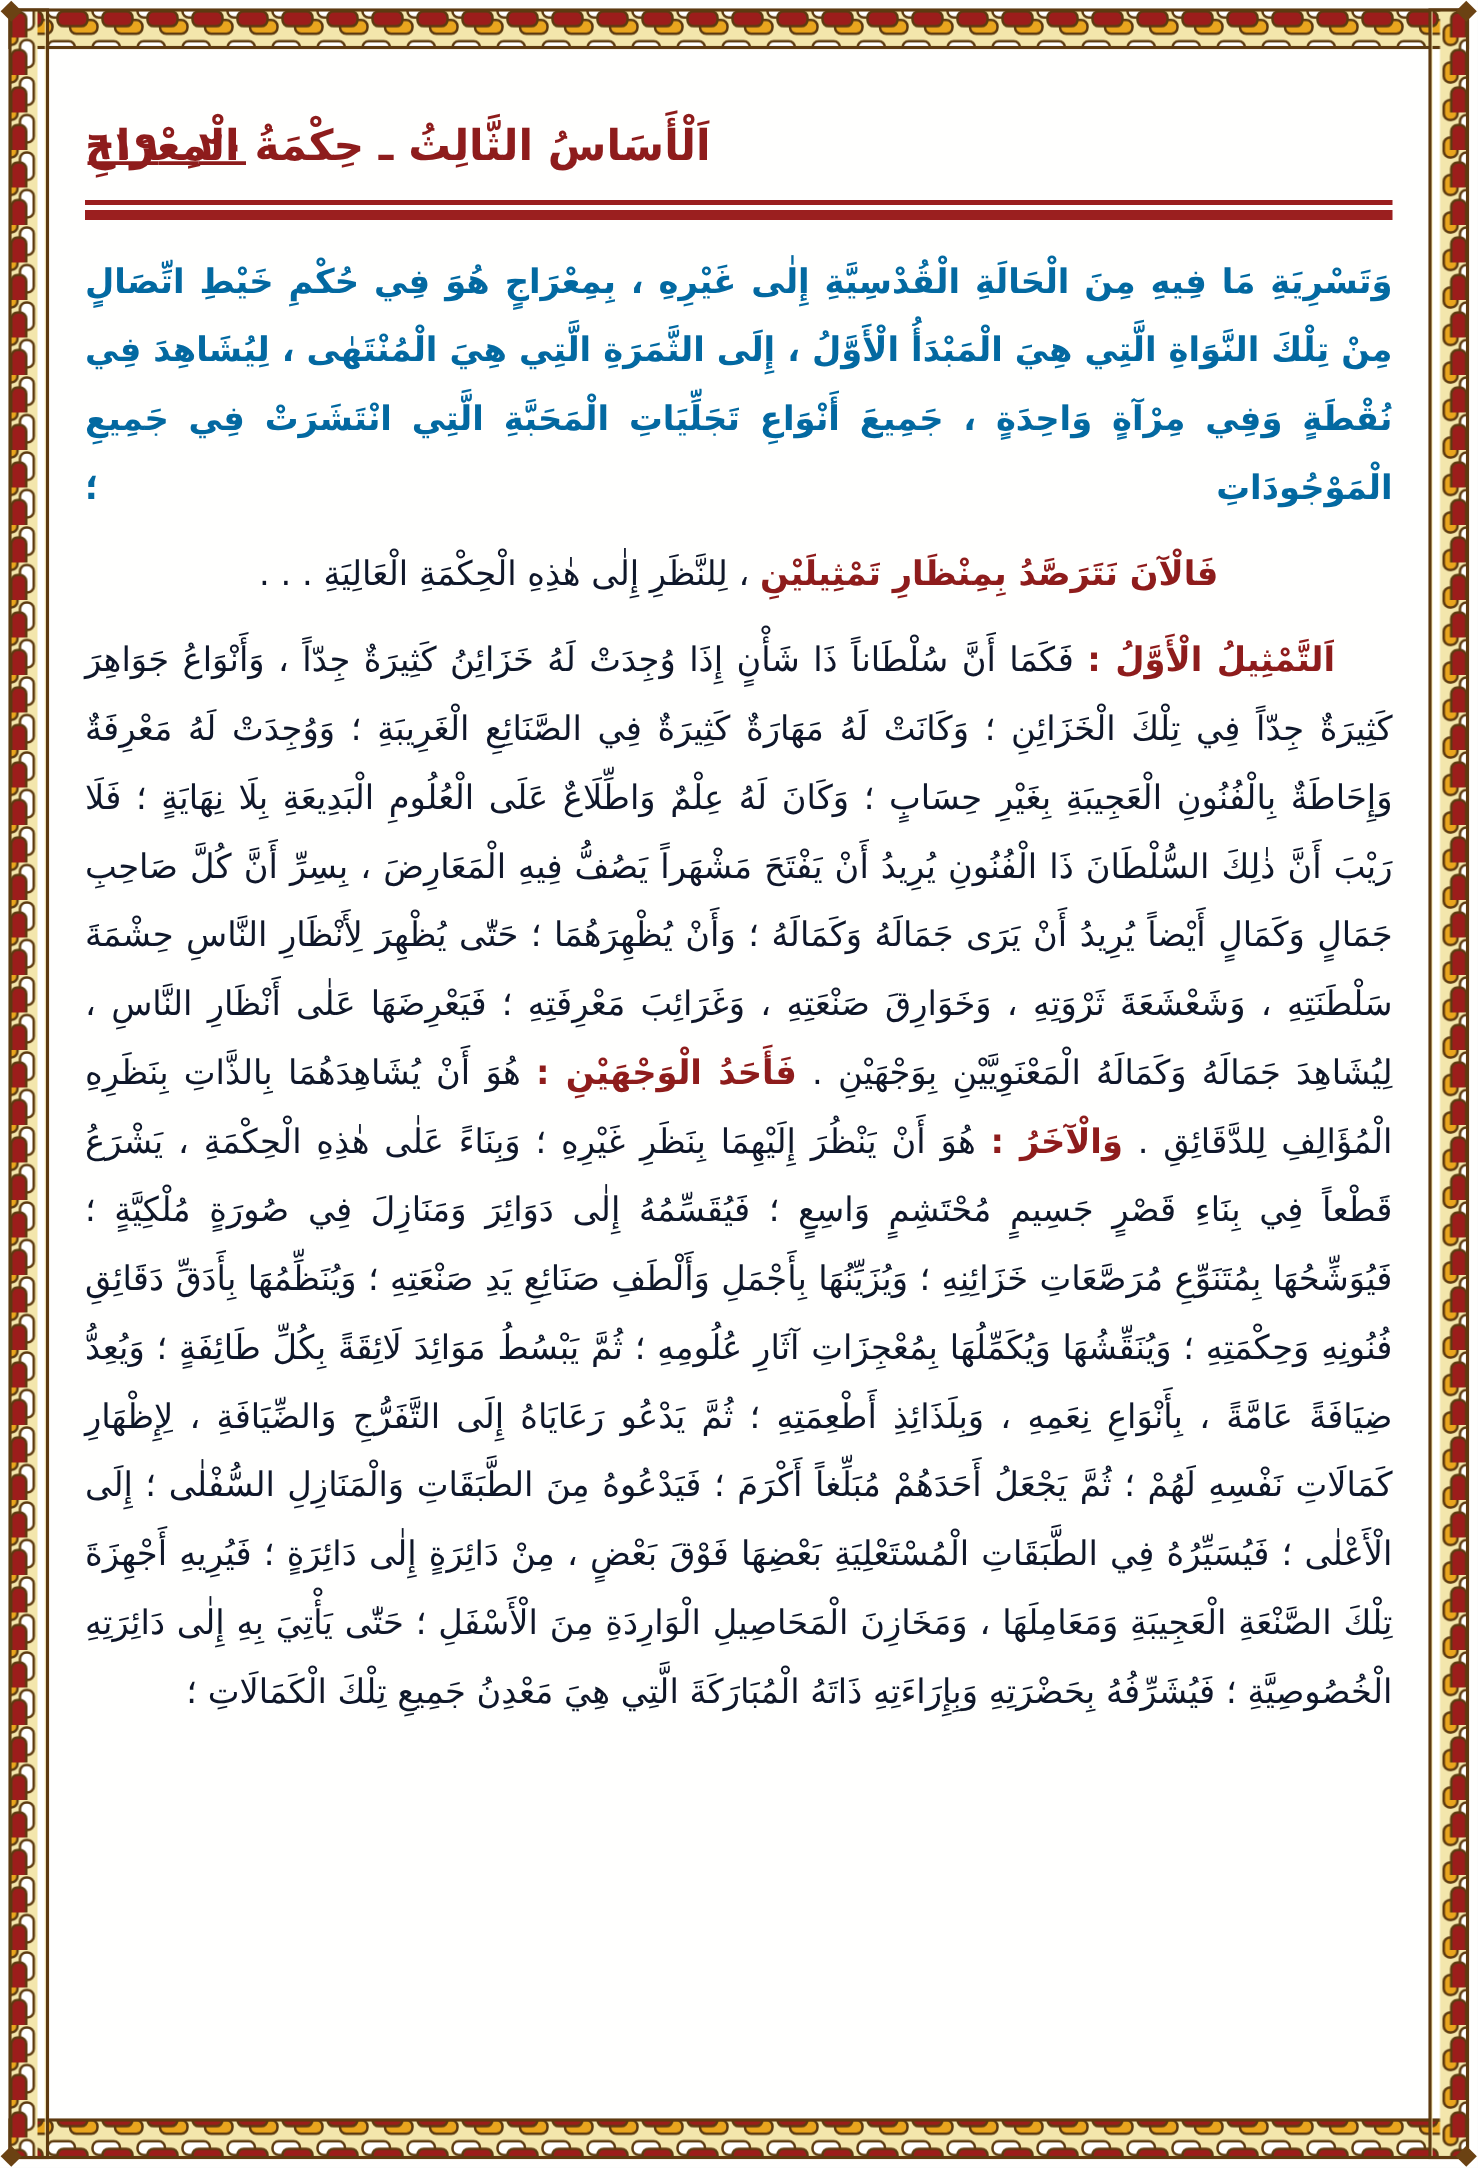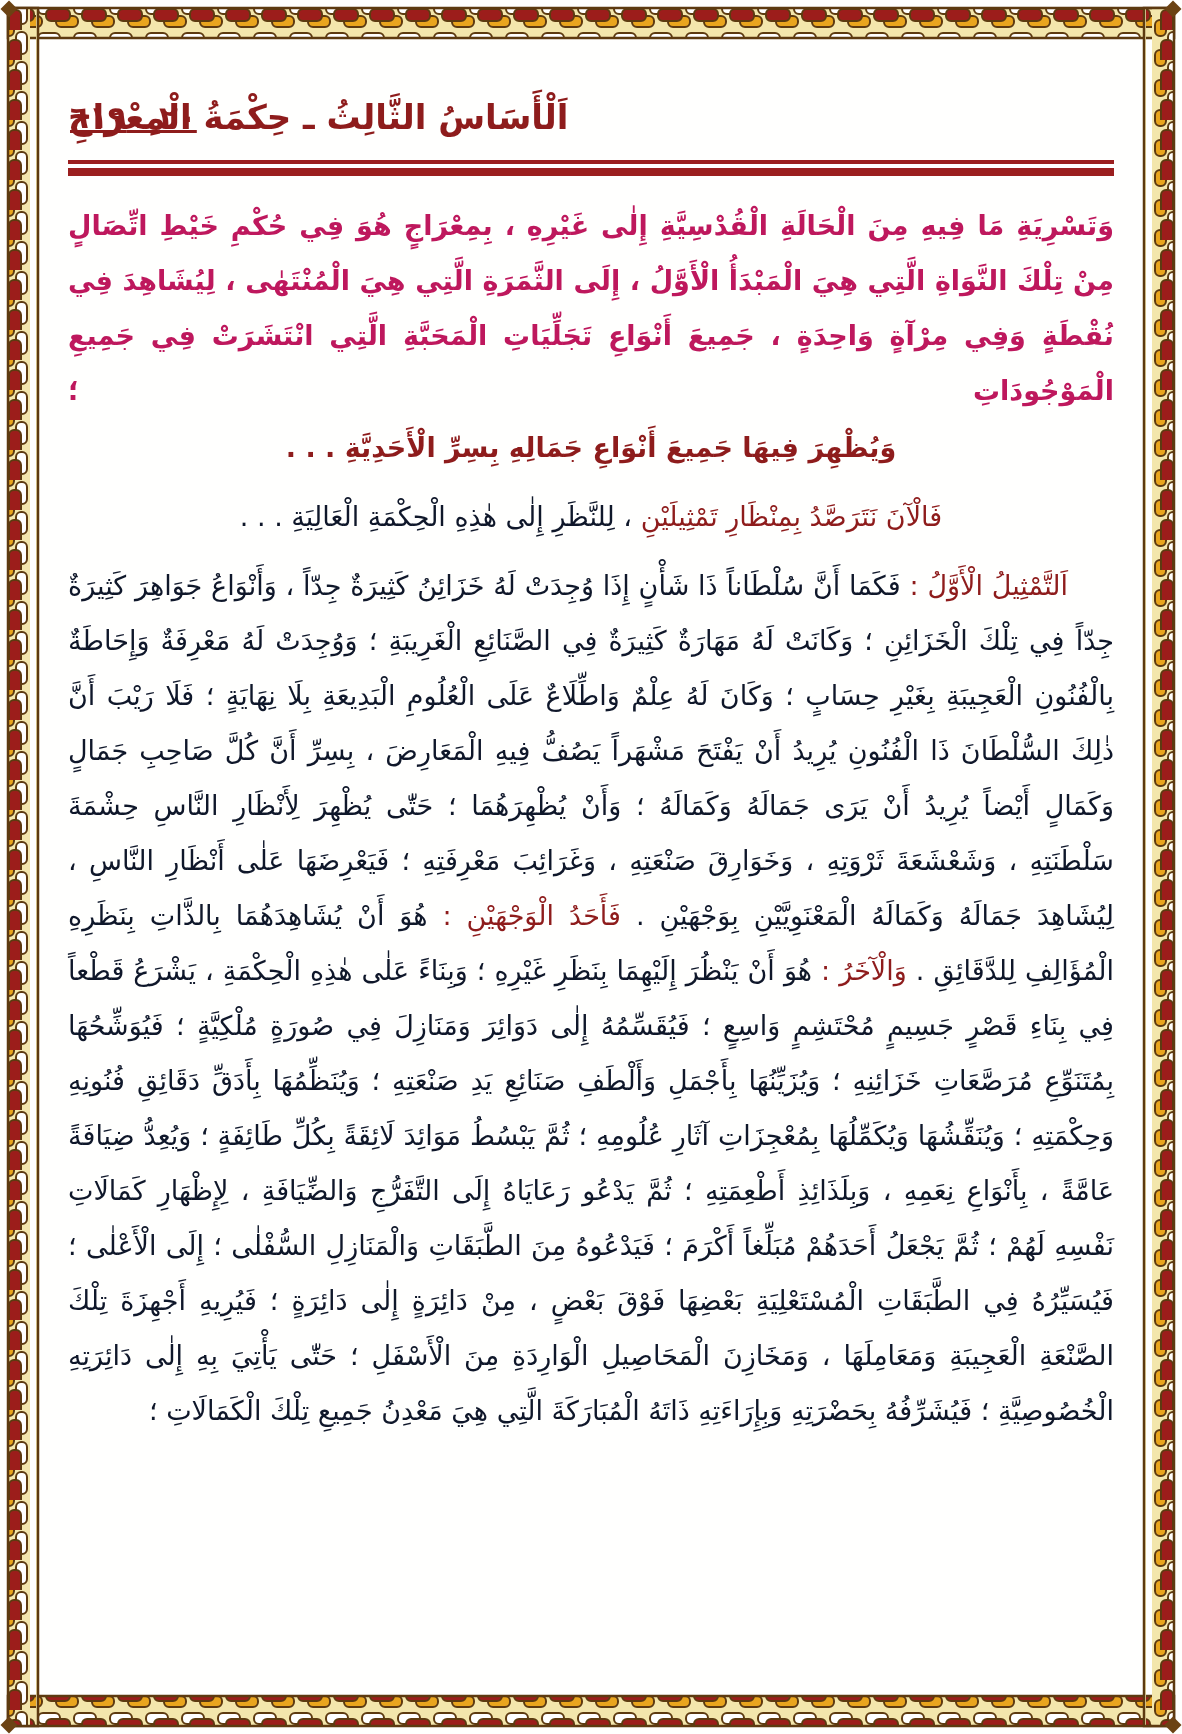--- a/index.html
+++ b/index.html
@@ -31,34 +31,34 @@
     position:absolute; left:2px; top:0;
     font-size:31px; font-weight:bold;
     color:#8e1c1c; line-height:74px;
     direction:rtl;
     text-decoration:underline;
   }
   .rule-thin  { height:4px;  background:#9b1f1f; margin-top:6px; }
   .rule-thick { height:8px;  background:#9b1f1f; margin-top:4px; }
   .body-text { margin-top:22px; font-size:27px; line-height:55px; }
   .p-red-just {
-    color:#be185d; font-weight:bold;
+    color:#0369a1; font-weight:bold;
     text-align:justify; text-align-last:justify;
   }
   .p-red-center {
     color:#8e1c1c; font-weight:bold;
     text-align:center; margin-top:2px;
   }
   .p-center-mixed { text-align:center; margin-top:14px; color:#222; }
   .p-justified {
     margin-top:14px; color:#1b1b1b;
     text-align:justify;
     text-indent:46px;
   }
-  .run-red { color:#8e1c1c; font-weight:normal; }
+  .run-red { color:#8e1c1c; font-weight:bold; }
   .run-black { color:#0f172a; font-weight:normal;margin-top:36px; }
 </style>
 </head>
 <body>
 
 <div class="page">
 
   <svg class="frame-svg" width="1182" height="1734" viewBox="0 0 1182 1734" aria-hidden="true">
     <defs>
       <pattern id="chainH" width="36" height="30" patternUnits="userSpaceOnUse">
@@ -101,21 +101,20 @@
       <div class="page-num">٢٠ ـ ٦١٩</div>
     </div>
 
     <div class="rule-thin"></div>
     <div class="rule-thick"></div>
 
     <div class="body-text">
 
       <div class="p-red-just">وَتَسْرِيَةِ مَا فِيهِ مِنَ الْحَالَةِ الْقُدْسِيَّةِ إِلٰى غَيْرِهِ ، بِمِعْرَاجٍ هُوَ فِي حُكْمِ خَيْطِ اتِّصَالٍ مِنْ تِلْكَ النَّوَاةِ الَّتِي هِيَ الْمَبْدَأُ الْأَوَّلُ ، إِلَى الثَّمَرَةِ الَّتِي هِيَ الْمُنْتَهٰى ، لِيُشَاهِدَ فِي نُقْطَةٍ وَفِي مِرْآةٍ وَاحِدَةٍ ، جَمِيعَ أَنْوَاعِ تَجَلِّيَاتِ الْمَحَبَّةِ الَّتِي انْتَشَرَتْ فِي جَمِيعِ الْمَوْجُودَاتِ ؛</div>
 
-      <div class="p-red-center">وَيُظْهِرَ فِيهَا جَمِيعَ أَنْوَاعِ جَمَالِهِ بِسِرِّ الْأَحَدِيَّةِ . . .</div>
 
       <div class="p-center-mixed">
         <span class="run-red">فَالْآنَ نَتَرَصَّدُ بِمِنْظَارِ تَمْثِيلَيْنِ</span>
         <span class="run-black">، لِلنَّظَرِ إِلٰى هٰذِهِ الْحِكْمَةِ الْعَالِيَةِ . . .</span>
       </div>
 
       <div class="p-justified">
         <span class="run-red">اَلتَّمْثِيلُ الْأَوَّلُ :</span>
         <span class="run-black">فَكَمَا أَنَّ سُلْطَاناً ذَا شَأْنٍ إِذَا وُجِدَتْ لَهُ خَزَائِنُ كَثِيرَةٌ جِدّاً ، وَأَنْوَاعُ جَوَاهِرَ كَثِيرَةٌ جِدّاً فِي تِلْكَ الْخَزَائِنِ ؛ وَكَانَتْ لَهُ مَهَارَةٌ كَثِيرَةٌ فِي الصَّنَائِعِ الْغَرِيبَةِ ؛ وَوُجِدَتْ لَهُ مَعْرِفَةٌ وَإِحَاطَةٌ بِالْفُنُونِ الْعَجِيبَةِ بِغَيْرِ حِسَابٍ ؛ وَكَانَ لَهُ عِلْمٌ وَاطِّلَاعٌ عَلَى الْعُلُومِ الْبَدِيعَةِ بِلَا نِهَايَةٍ ؛ فَلَا رَيْبَ أَنَّ ذٰلِكَ السُّلْطَانَ ذَا الْفُنُونِ يُرِيدُ أَنْ يَفْتَحَ مَشْهَراً يَصُفُّ فِيهِ الْمَعَارِضَ ، بِسِرِّ أَنَّ كُلَّ صَاحِبِ جَمَالٍ وَكَمَالٍ أَيْضاً يُرِيدُ أَنْ يَرَى جَمَالَهُ وَكَمَالَهُ ؛ وَأَنْ يُظْهِرَهُمَا ؛ حَتّٰى يُظْهِرَ لِأَنْظَارِ النَّاسِ حِشْمَةَ سَلْطَنَتِهِ ، وَشَعْشَعَةَ ثَرْوَتِهِ ، وَخَوَارِقَ صَنْعَتِهِ ، وَغَرَائِبَ مَعْرِفَتِهِ ؛ فَيَعْرِضَهَا عَلٰى أَنْظَارِ النَّاسِ ، لِيُشَاهِدَ جَمَالَهُ وَكَمَالَهُ الْمَعْنَوِيَّيْنِ بِوَجْهَيْنِ .</span>
         <span class="run-red">فَأَحَدُ الْوَجْهَيْنِ :</span>

